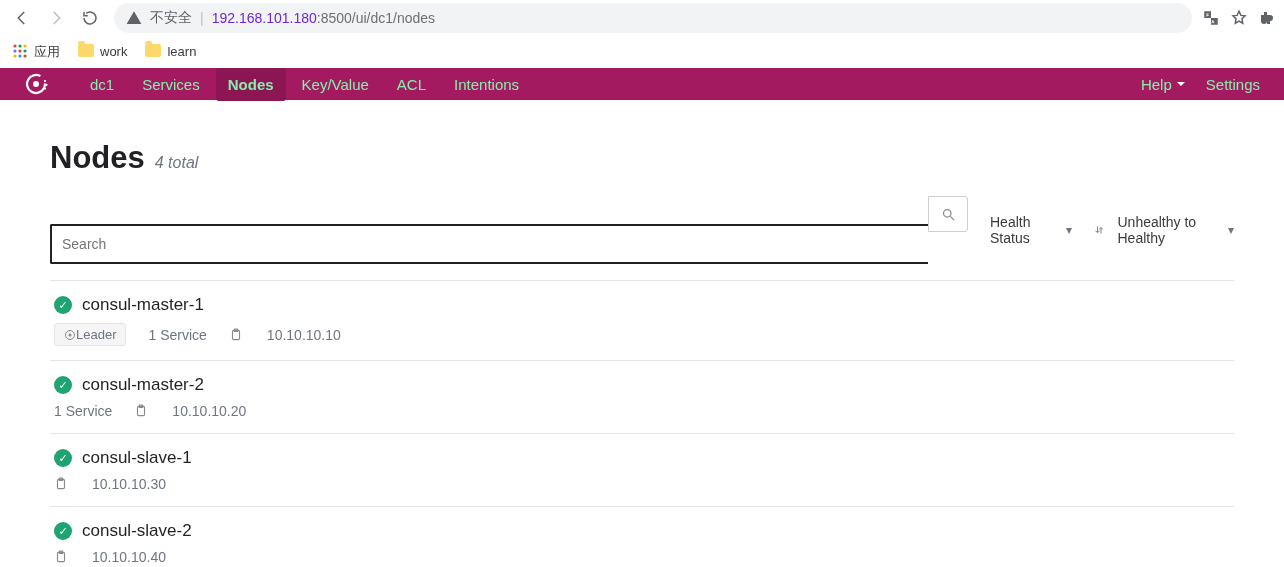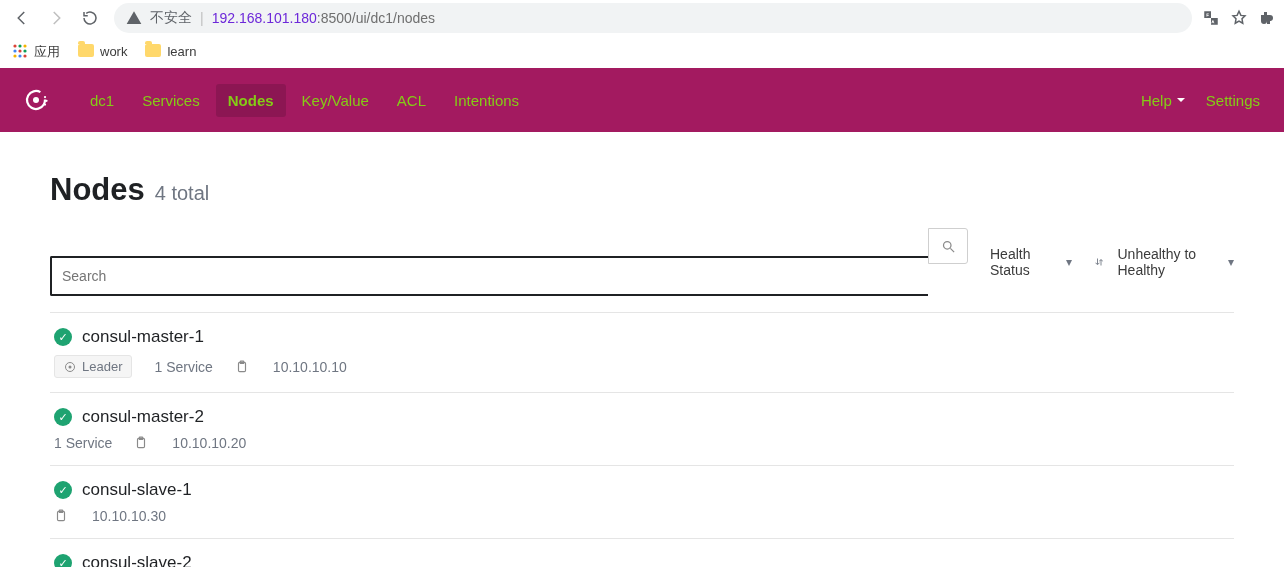--- a/index.html
+++ b/index.html
@@ -25,51 +25,51 @@
   .omnibox .url-path { color:#6f6f6f; }
   .right-icons { display:flex; gap:10px; align-items:center; color:#5f6368; }
 
   .bookmark-bar { height:32px; display:flex; align-items:center; padding:0 12px; gap:18px; font-size:13px; color:#3c3c3c; border-bottom:1px solid #fff0; }
   .bk-item { display:flex; align-items:flex-start; gap:6px; }
   .apps-icon { width:16px; height:16px; display:inline-block; }
   .folder { width:16px; height:13px; background:#ffd86b; border-radius:2px; position:relative; }
   .folder:before { content:""; position:absolute; top:-3px; left:0; width:7px; height:3px; background:#ffd86b; border-radius:2px 2px 0 0; }
 
   
-  .topnav { background: var(--consul-pink); height:64px; display:flex; align-items:center; padding:9px 24px; color:#84cc16; font-size:15px; }
+  .topnav { background: var(--consul-pink); height:32px; display:flex; align-items:center; padding:9px 24px; color:#86efac; font-size:15px; }
   .logo { width:24px; height:24px; margin-right:30px; }
   .nav-links { display:flex; align-items:center; gap:4px; }
   .nav-link { padding:8px 12px; border-radius:3px; font-size:15px; }
   .nav-link.active { background: var(--consul-pink-dark); font-weight:700; }
   .nav-link.dc { font-weight:400; }
   .nav-spacer { flex:1; }
   .nav-right { display:flex; align-items:center; gap:20px; }
   .nav-right span { display:flex; align-items:center; gap:4px; }
 
   
   .content { padding:40px 50px 20px 50px; max-width:1284px; }
   .title-row { display:flex; align-items:baseline; gap:10px; margin-bottom:20px; }
   .title { font-size:31px; font-weight:800; margin:0; }
-  .subtitle { font-size:20px; color:#6f7682; }
+  .subtitle { font-size:16px; color:#6f7682;font-style:italic; }
 
   .controls-row { display:flex; align-items:center; gap:22px; margin-bottom:16px; }
   .search-wrap { display:flex; flex: 0 0 auto; }
   .search-input { width:878px; height:40px; border:2px solid #1f2124; border-right:none; border-radius:2px 0 0 2px; padding:0 10px; font-size:14px; outline:none;margin-top:28px; }
   .search-btn { width:40px; height:36px; border:1px solid #cfcfcf; border-radius:0 3px 3px 0; background:#fff; display:flex; align-items:center; justify-content:center; color:#8a8a8a; }
   .filter { display:flex; align-items:center; gap:13px; color:#3b3b3b; font-size:14px; }
   .filter .chev { color:#6f7682; font-size:12px; }
 
   .node-list { }
   .node-row { border-bottom:1px solid var(--border-light); padding:14px 4px 14px 4px; }
   .node-row:first-child { border-top:1px solid var(--border-light); }
   .node-head { display:flex; align-items:center; gap:10px; }
   .health-dot { width:18px; height:18px; border-radius:50%; background:#1ea371; display:flex; align-items:center; justify-content:center; color:#fff; font-size:11px; }
   .node-name { font-size:17px; font-weight:500; color:#1f2124; }
   .node-meta { display:flex; align-items:center; gap:22px; margin-top:8px; font-size:14px; color:#6f7682; }
-  .leader-badge { display:flex; align-items:center; gap:6px; background:#f5f5f5; border:1px solid #e5e5e5; border-radius:3px; padding:3px 9px; font-size:13px; color:#6f7682; }
+  .leader-badge { display:flex; align-items:center; background:#f5f5f5; border:1px solid #e5e5e5; border-radius:3px; padding:3px 9px; font-size:13px; color:#6f7682; }
   .addr { display:flex; align-items:center; gap:24px; }
   .clip-icon { width:14px; height:14px; }
 </style>
 </head>
 <body>
 
 <div class="browser-bar">
   <div class="bb-btn">
     <svg width="18" height="18" viewBox="0 0 24 24">
         <path fill="none" stroke="#5f6368" stroke-width="2" d="M15 4l-8 8 8 8"></path>

